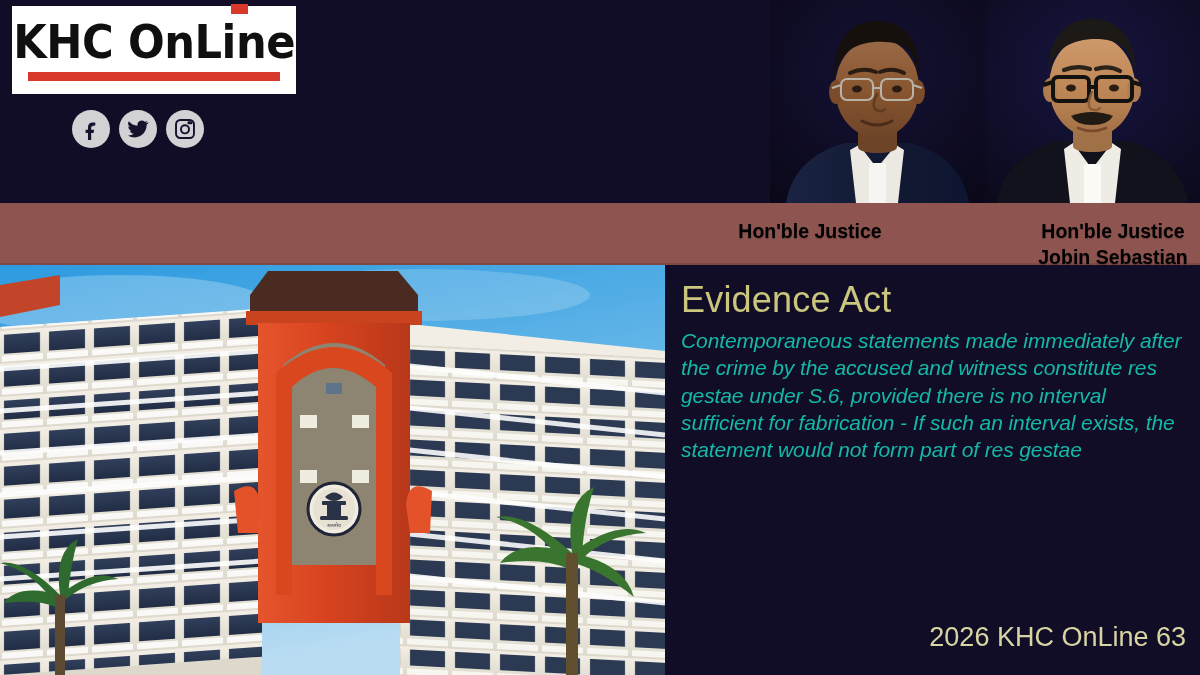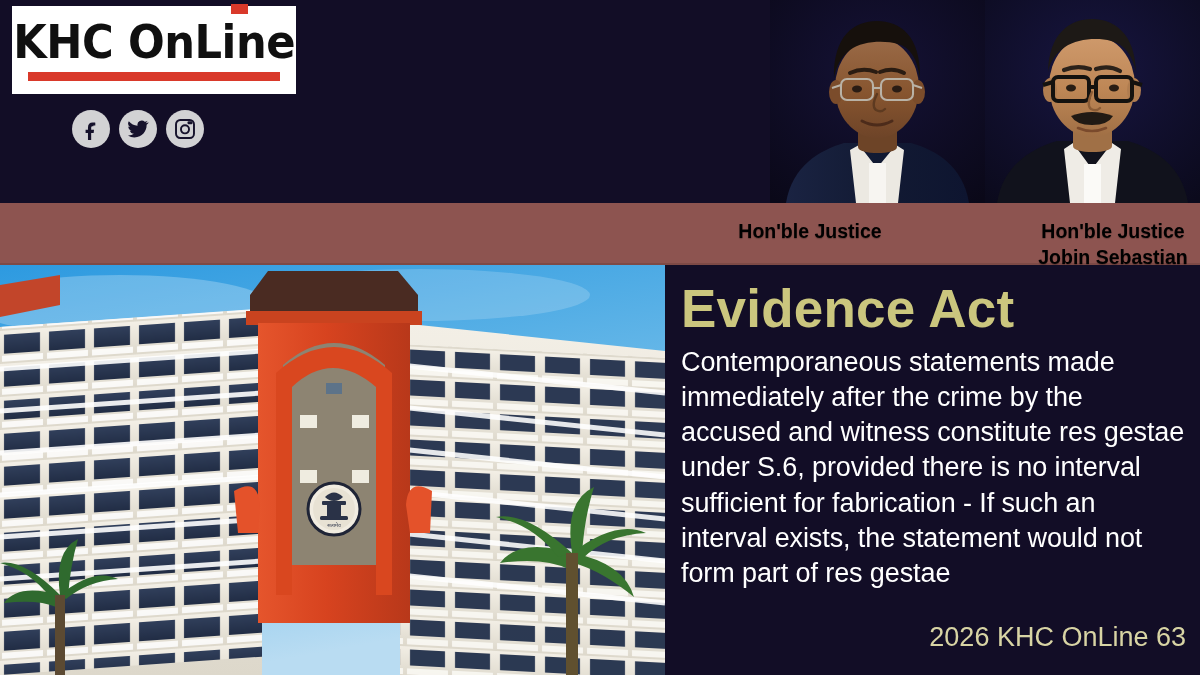--- a/index.html
+++ b/index.html
@@ -99,32 +99,33 @@
 
   
   #text-panel {
     position:absolute; left:665px; top:265px;
     width:535px; height:410px;
     background:#120d26;
     padding:16px 12px 10px 16px;
   }
   #headline {
     color:#cbc67e;
-    font-size:53px;
-    font-weight:700;
+    font-size:36px;
+    font-weight:400;
     line-height:1.06;
     letter-spacing:0.2px;
     margin-bottom:8px;
   }
   #summary {
-    color:#ffffff;
-    font-size:27px;
+    color:#14b8a6;
+    font-size:21px;
     font-weight:400;
     line-height:1.30;
     letter-spacing:-0.1px;
+    font-style:italic;
   }
   #citation {
     position:absolute;
     right:14px; bottom:22px;
     color:#d8d4a4;
     font-size:27px;
     font-weight:400;
     margin-top:46px;
   }
 </style>

